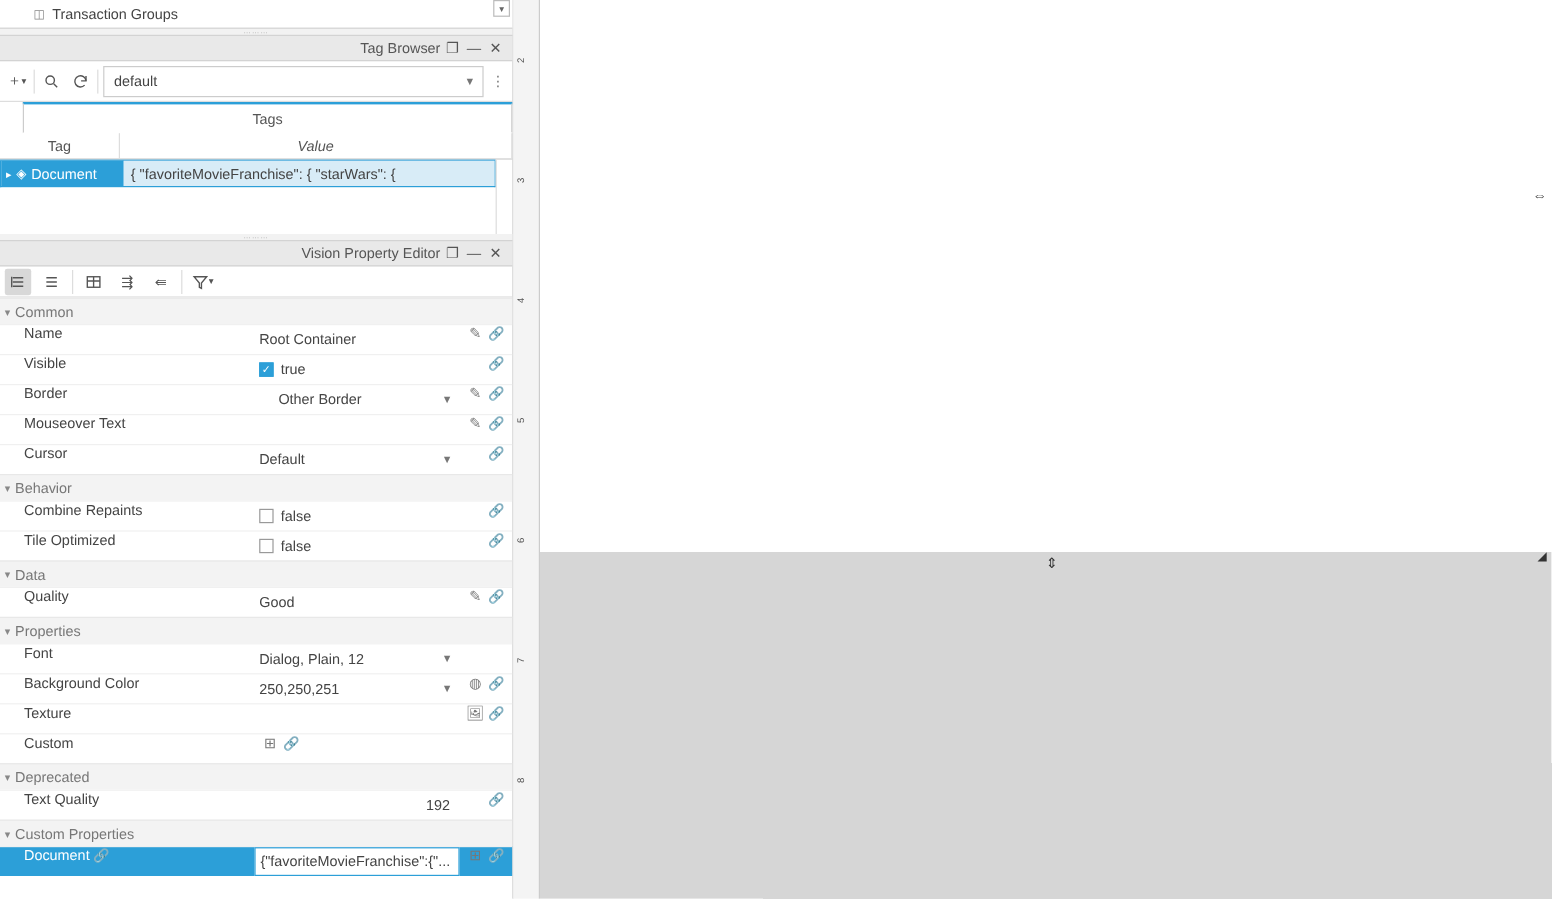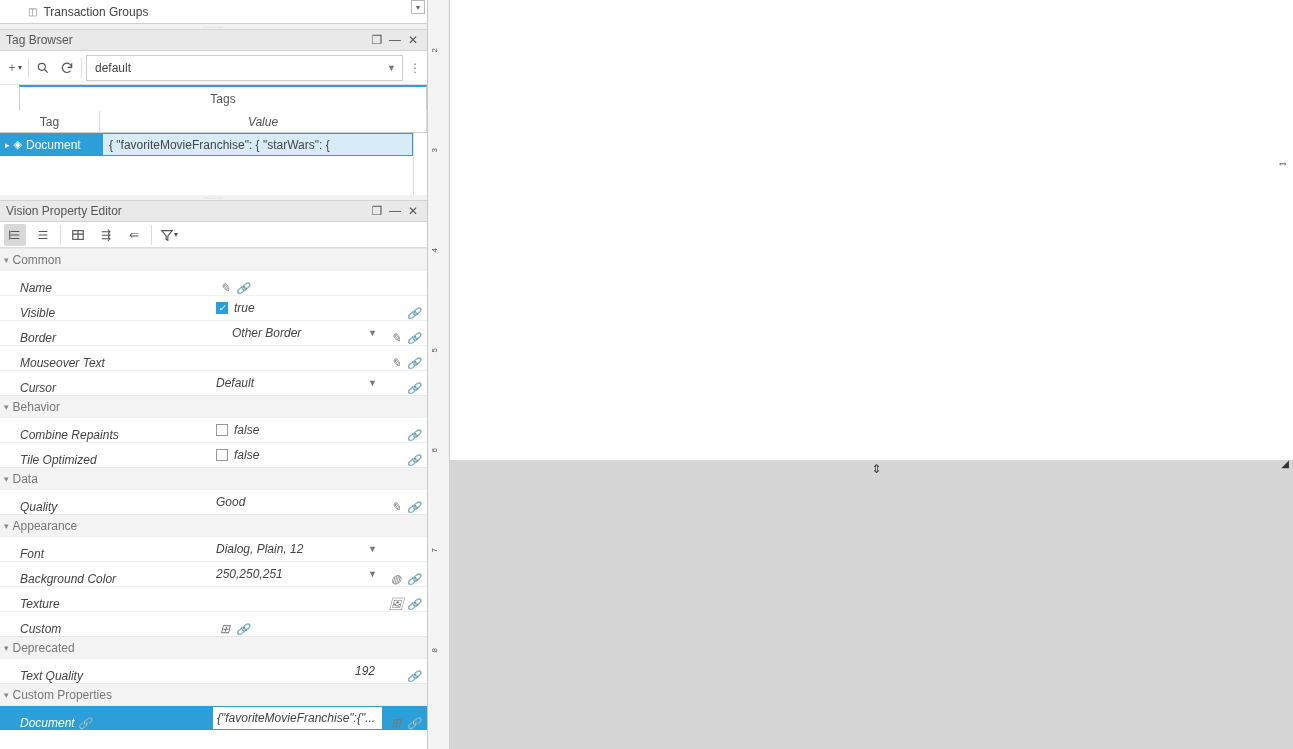--- a/index.html
+++ b/index.html
@@ -9,21 +9,21 @@
   .right-col { flex: 1; display: flex; flex-direction: column; position: relative; background: #fff; }
 
   
   .top-tree { height: 24px; border-bottom: 1px solid #d0d0d0; padding-left: 28px; display: flex; align-items: center; color: #444; position: relative; background: #fff; }
   .top-tree-scroll { position: absolute; right: 2px; top: 0; width: 14px; height: 14px; border: 1px solid #bbb; display:flex; align-items:center; justify-content:center; font-size:8px; color:#666; }
   .grip { height: 5px; background: #f2f2f2; display:flex; align-items:center; justify-content:center; }
   .grip::after { content:"⋯⋯⋯"; font-size:6px; letter-spacing:1px; color:#bbb; }
 
   
   .panel-title { height: 22px; background: #e9e9e9; border-top:1px solid #d3d3d3; border-bottom:1px solid #d3d3d3; display:flex; align-items:center; padding:0 6px; color:#555; }
-  .panel-title span { flex:1; }
+  .panel-title span { flex:1;text-align:right; }
   .win-btn { width:16px; height:16px; display:inline-flex; align-items:center; justify-content:center; cursor:pointer; color:#555; margin-left:2px; }
 
   
   .tb-toolbar { height: 34px; display:flex; align-items:center; padding:0 4px; gap:4px; border-bottom:1px solid #ddd; }
   .tb-btn { width:20px; height:22px; display:flex; align-items:center; justify-content:center; color:#555; cursor:pointer; }
   .tb-sep { width:1px; height:20px; background:#ddd; }
   .tb-provider { flex:1; height:26px; border:1px solid #ccc; background:#fff; display:flex; align-items:center; padding:0 8px; color:#444; position:relative; }
   .tb-provider-dd { position:absolute; right:6px; font-size:9px; color:#777; }
   .tb-more { width:16px; height:24px; display:flex; align-items:center; justify-content:center; color:#777; cursor:pointer; }
 
@@ -47,21 +47,21 @@
   .vscroll-placeholder { width:14px; border-left:1px solid #ddd;}
 
   
   .vpe-toolbar { height:26px; display:flex; align-items:center; gap:6px; padding:0 4px; border-bottom:1px solid #ddd; }
   .vpe-tbtn { width:22px; height:22px; display:flex; align-items:center; justify-content:center; color:#555; cursor:pointer; border-radius:2px; }
   .vpe-tbtn.active { background:#d8d8d8; }
 
   .vpe-body { flex:1; overflow:hidden; }
   .vpe-sect { height:22px; background:#f3f3f3; display:flex; align-items:center; color:#777; padding-left:4px; border-top:1px solid #e8e8e8; }
   .vpe-sect .tri { font-size:9px; margin-right:4px; color:#888; }
-  .vpe-row { height:25px; display:flex; align-items:flex-end; border-top:1px solid #f0f0f0;font-style:italic; }
+  .vpe-row { height:25px; display:flex; align-items:flex-start; border-top:1px solid #f0f0f0; }
   .vpe-label { width:212px; padding-left:20px; color:#444; }
   .vpe-val { flex:1; display:flex; align-items:center; color:#444; padding-left:4px; position:relative; height:100%; }
   .vpe-acts { width:44px; display:flex; align-items:center; justify-content:flex-end; gap:4px; padding-right:6px; color:#777; }
   .ico { width:14px; height:14px; display:inline-flex; align-items:center; justify-content:center; font-size:12px; cursor:pointer; }
   .chk { width:12px; height:12px; border:1px solid #999; margin-right:6px; display:inline-flex; align-items:center; justify-content:center; color:#fff; font-size:9px; }
   .chk.checked { background:#2c9fd8; border-color:#2c9fd8; }
   .dd { font-size:9px; color:#777; margin-left:4px; }
   .vpe-row.sel { background:#2c9fd8; }
   .vpe-row.sel .vpe-label { color:#fff; }
   .vpe-row.sel .vpe-val { background:#fff; border:1px solid #2c9fd8; }
@@ -192,20 +192,21 @@
     </div>
 
     <div class="vpe-body">
       <div class="vpe-sect">
           <span class="tri">▾</span>
           <span>Common</span>
         </div>
 
       <div class="vpe-row">
         <div class="vpe-label">Name</div>
+        <div class="vpe-val">Root Container</div>
         <div class="vpe-acts">
             <span class="ico">✎</span>
             <span class="ico link-ico">🔗</span>
           </div>
       </div>
 
       <div class="vpe-row">
         <div class="vpe-label">Visible</div>
         <div class="vpe-val">
             <span class="chk checked">✓</span>
@@ -284,21 +285,21 @@
         <div class="vpe-label">Quality</div>
         <div class="vpe-val">Good</div>
         <div class="vpe-acts">
             <span class="ico">✎</span>
             <span class="ico link-ico">🔗</span>
           </div>
       </div>
 
       <div class="vpe-sect">
           <span class="tri">▾</span>
-          <span>Appearance</span>
+          <span>Properties</span>
         </div>
 
       <div class="vpe-row">
         <div class="vpe-label">Font</div>
         <div class="vpe-val">
             <span>Dialog, Plain, 12</span>
             <span class="dd" style="margin-left:auto; margin-right:6px;">▼</span>
           </div>
         <div class="vpe-acts"></div>
       </div>

